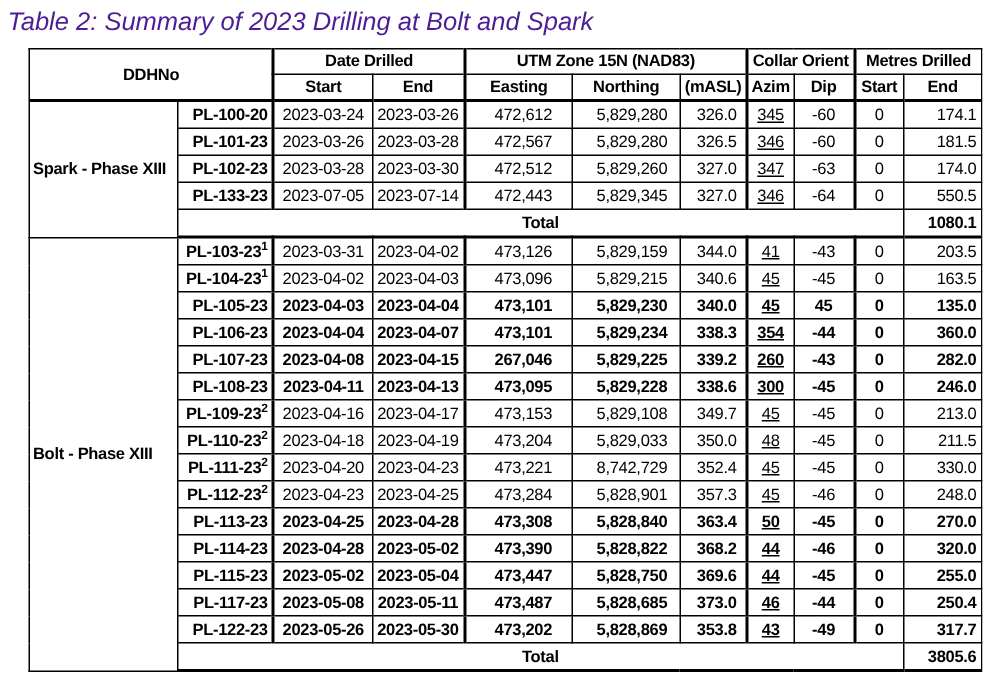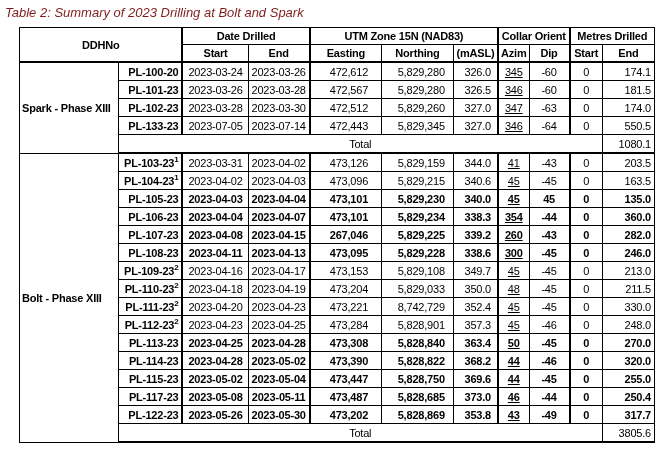--- a/index.html
+++ b/index.html
@@ -1,19 +1,19 @@
 <!DOCTYPE html>
 <html><head>
 <meta charset="utf-8">
 <style>
   html,body{margin:0;padding:0;background:#ffffff;}
   body{width:655px;height:459px;overflow:hidden;color:#000;
        font-family:"Liberation Sans","DejaVu Sans",sans-serif;}
-  .title{font-style:italic;font-size:13px;letter-spacing:0px;
-         margin:5px 0 7px 5px;color:#7f1d1d;}
+  .title{font-style:italic;font-size:17px;letter-spacing:0px;
+         margin:5px 0 7px 5px;color:#4c1d95;}
   table{border-collapse:collapse;margin-left:19px;table-layout:fixed;
         border:1px solid #eab308;}
   th,td{border:1px solid #000;font-size:11px;letter-spacing:-0.2px;
         padding:0 2px;height:17px;line-height:12px;overflow:hidden;
         white-space:nowrap;}
   th{font-weight:bold;text-align:center;height:16px;}
   .thick-r{border-right-width:2px;}
   .thick-b{border-bottom-width:2px;}
   
   .c-group{font-weight:bold;text-align:left;}
@@ -21,21 +21,21 @@
   .c-start,.c-end{text-align:center;}
   .c-end{border-right-width:2px;}
   .c-east{text-align:right;padding-right:13px;}
   .c-north{text-align:right;padding-right:8px;}
   .c-masl{text-align:right;padding-right:6px;border-right-width:2px;}
   .c-azim{text-align:center;text-decoration:underline;}
   .c-dip{text-align:center;border-right-width:2px;}
   .c-mds{text-align:center;}
   .c-mde{text-align:right;padding-right:3px;}
   .bold-row td{font-weight:bold;}
-  .total-row td{border-bottom-width:2px;font-weight:normal;}
+  .total-row td{border-bottom-width:2px;font-weight:bold;}
   .total-cell{text-align:center;}
   sup{font-size:8px;line-height:0;}
 </style>
 </head>
 <body>
 
 <div class="title">Table 2: Summary of 2023 Drilling at Bolt and Spark</div>
 
 <table>
   <colgroup>

